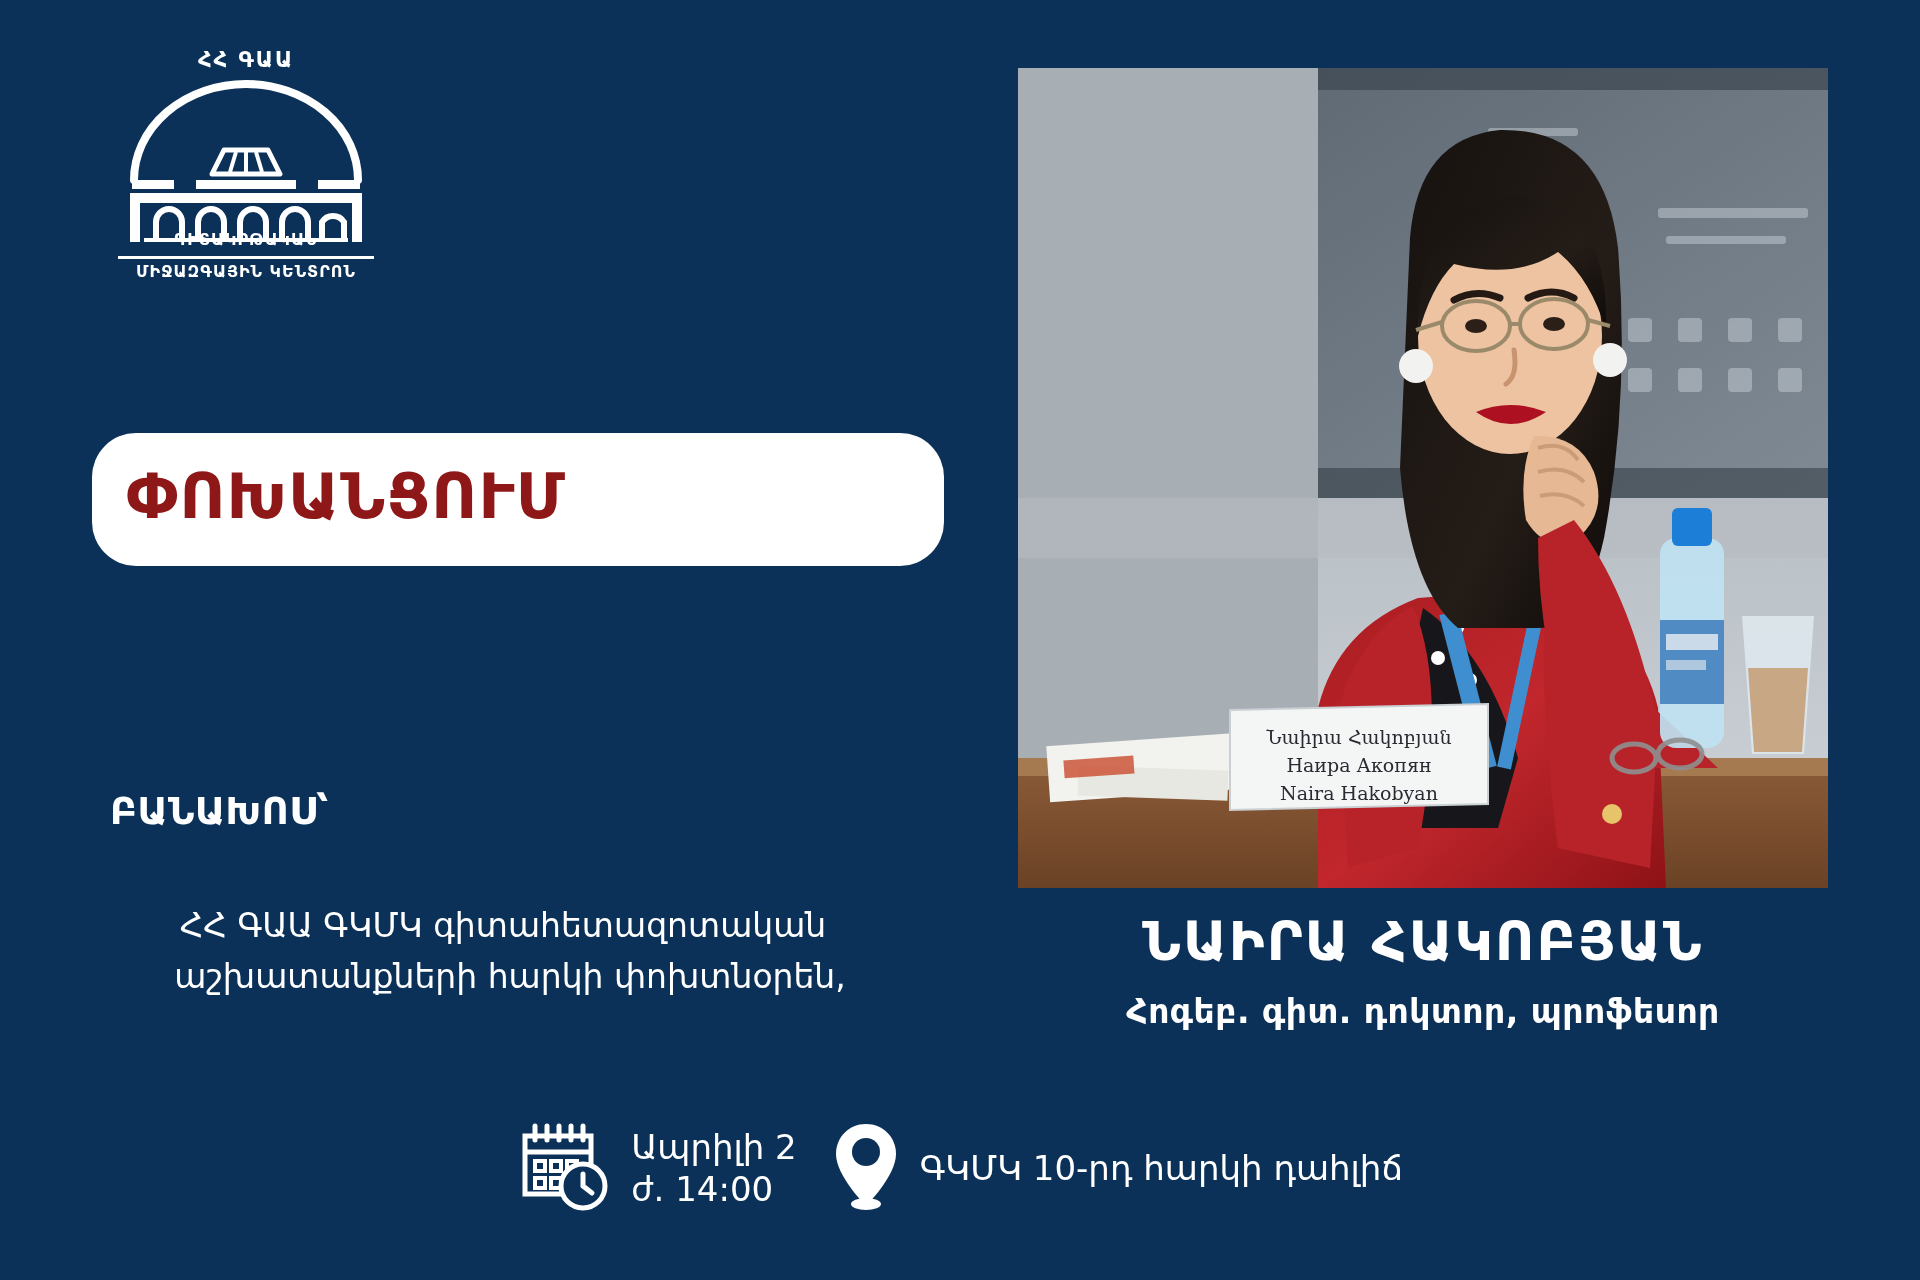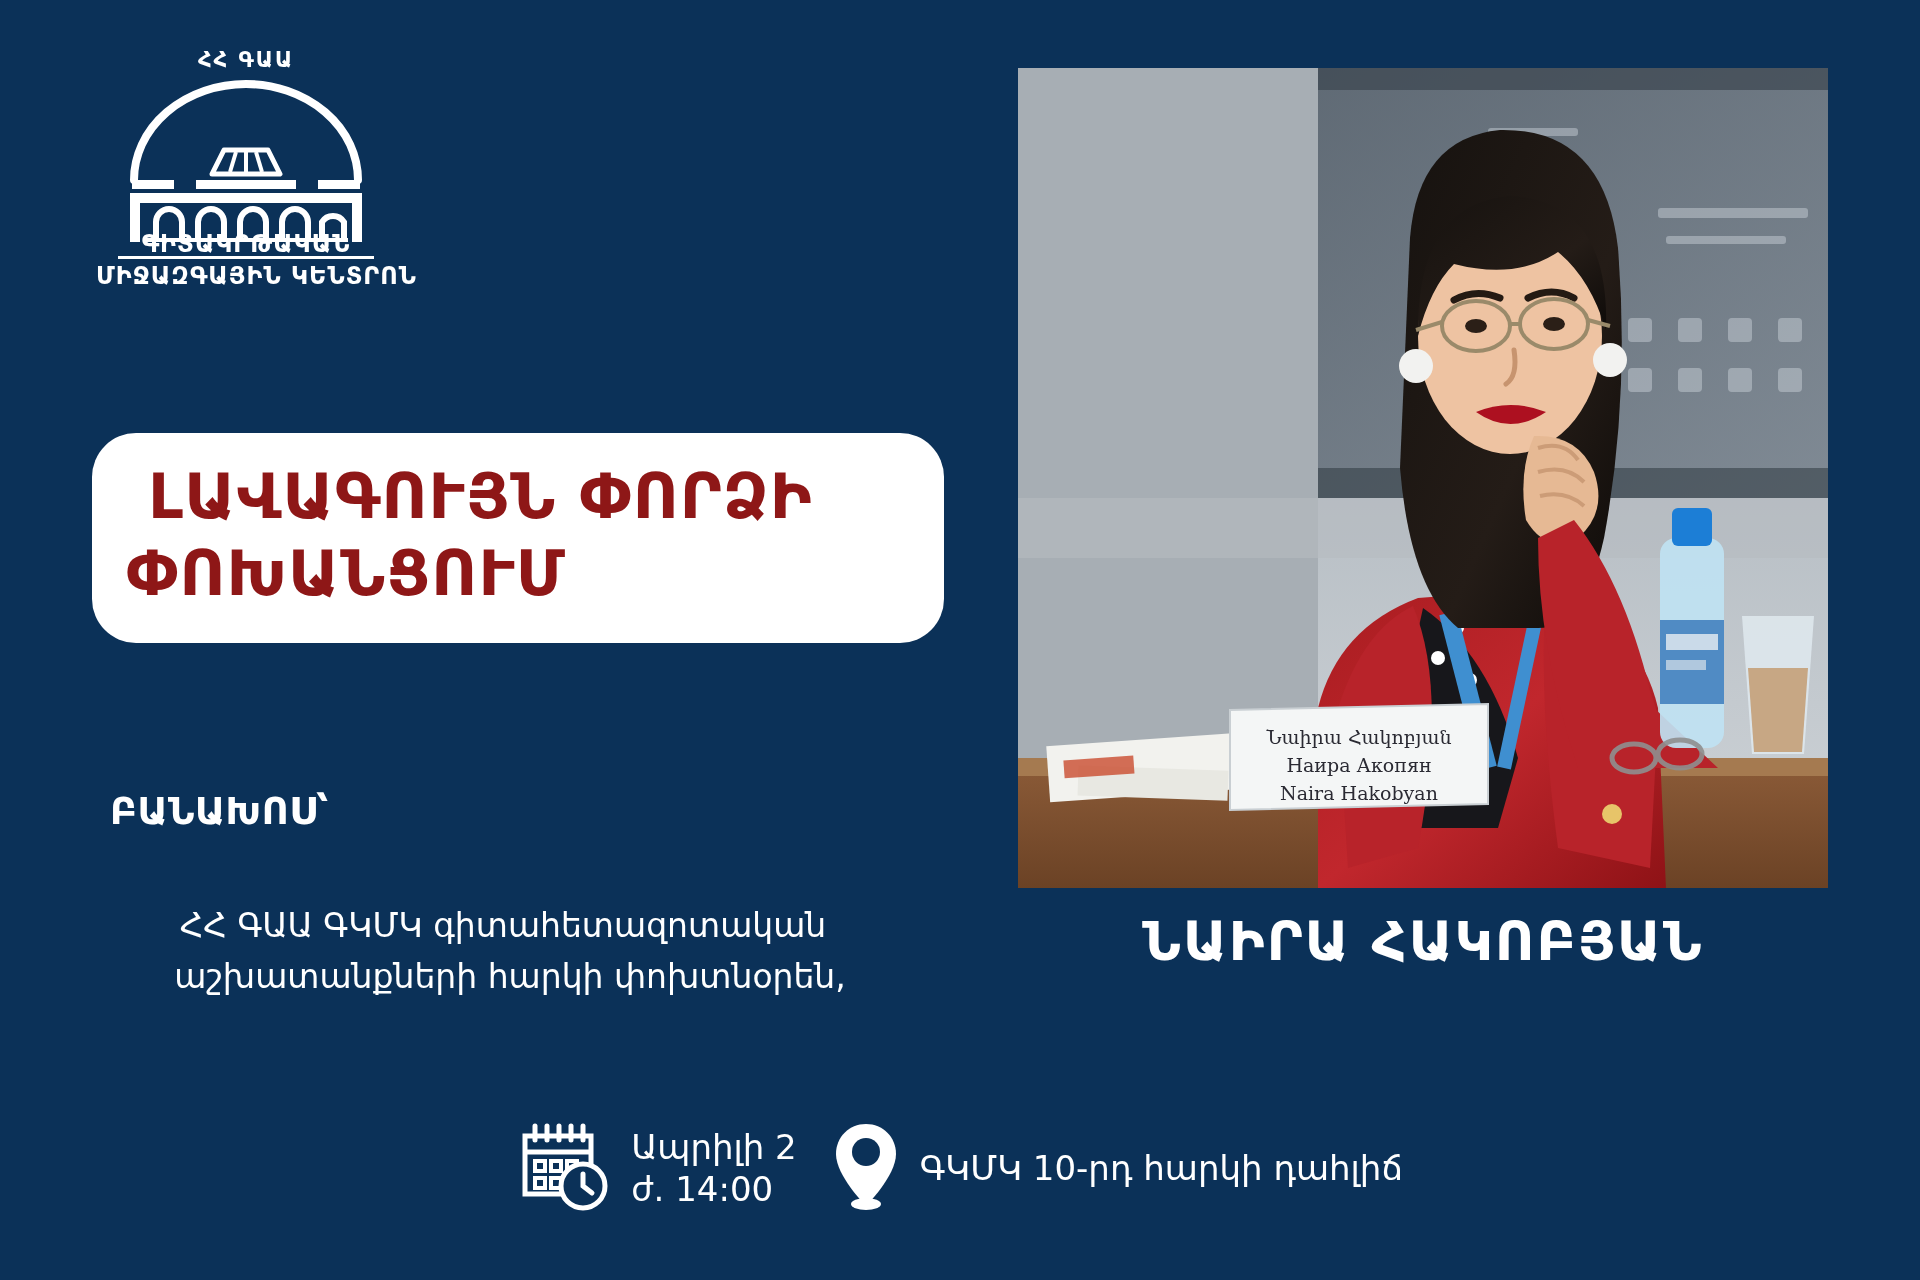--- a/index.html
+++ b/index.html
@@ -25,21 +25,21 @@
   #logo .logo-top-text{
     position:absolute; left:0; top:0; width:300px;
     text-align:center;
     font-size:21px; letter-spacing:2px; font-weight:600;
     color:#fff;
     white-space:nowrap;
   }
   #logo svg{ position:absolute; left:0; top:14px; }
   #logo .logo-name{
     position:absolute; left:0; width:300px; text-align:center;
-    font-size:24px; font-weight:700; letter-spacing:1px; color:#fff;
+    font-size:16px; font-weight:700; letter-spacing:1px; color:#fff;
     white-space:nowrap;
   }
   #logo .logo-name.l1{ top:182px; }
   #logo .logo-rule{
     position:absolute; left:22px; top:208px; width:256px; height:3px;
     background:#fff;
   }
   #logo .logo-name.l2{ top:214px; }
 
   
@@ -155,21 +155,20 @@
       <rect x="48" y="176" width="204" height="5" fill="#ffffff"></rect>
     </svg>
     </span>
 
     <div class="logo-name l1">ԳԻՏԱԿՐԹԱԿԱՆ</div>
     <div class="logo-rule"></div>
     <div class="logo-name l2">ՄԻՋԱԶԳԱՅԻՆ ԿԵՆՏՐՈՆ</div>
   </div>
 
   <div id="title-pill">
-    <div class="title-line l1">ԼԱՎԱԳՈՒՅՆ ՓՈՐՁԻ</div>
     <div class="title-line l2">ՓՈԽԱՆՑՈՒՄ</div>
   </div>
 
   <div id="speaker-label">ԲԱՆԱԽՈՍ՝</div>
 
   <div id="speaker-body">
     <span class="bl">ՀՀ ԳԱԱ ԳԿՄԿ գիտահետազոտական</span>
     <span class="bl indent">աշխատանքների հարկի փոխտնօրեն,</span>
   </div>
 
@@ -323,20 +322,21 @@
           <path d="M212 642 L470 636 L470 736 L212 742 Z" fill="#f4f6f6" stroke="#c9cfd3" stroke-width="2"></path>
           <text x="341" y="676" font-family="DejaVu Serif, serif" font-size="19" fill="#2a2a33" text-anchor="middle">Նաիրա Հակոբյան</text>
           <text x="341" y="704" font-family="DejaVu Serif, serif" font-size="19" fill="#2a2a33" text-anchor="middle">Наира Акопян</text>
           <text x="341" y="732" font-family="DejaVu Serif, serif" font-size="19" fill="#2a2a33" text-anchor="middle">Naira Hakobyan</text>
         </g>
       </g>
     </svg>
   </div>
 
   <div id="speaker-name">ՆԱԻՐԱ  ՀԱԿՈԲՅԱՆ</div>
+  <div id="speaker-degree">Հոգեբ. գիտ. դոկտոր, պրոֆեսոր</div>
 
   <div id="footer">
 
     <div class="grp">
       <span class="ico">
         <svg width="96" height="96" viewBox="0 0 96 96" fill="none" xmlns="http://www.w3.org/2000/svg">
           <rect x="8" y="18" width="66" height="58" stroke="#ffffff" stroke-width="5" fill="none"></rect>
           <line x1="8" y1="34" x2="74" y2="34" stroke="#ffffff" stroke-width="5"></line>
           <g stroke="#ffffff" stroke-width="5" stroke-linecap="round">
             <line x1="18" y1="8" x2="18" y2="22"></line>

